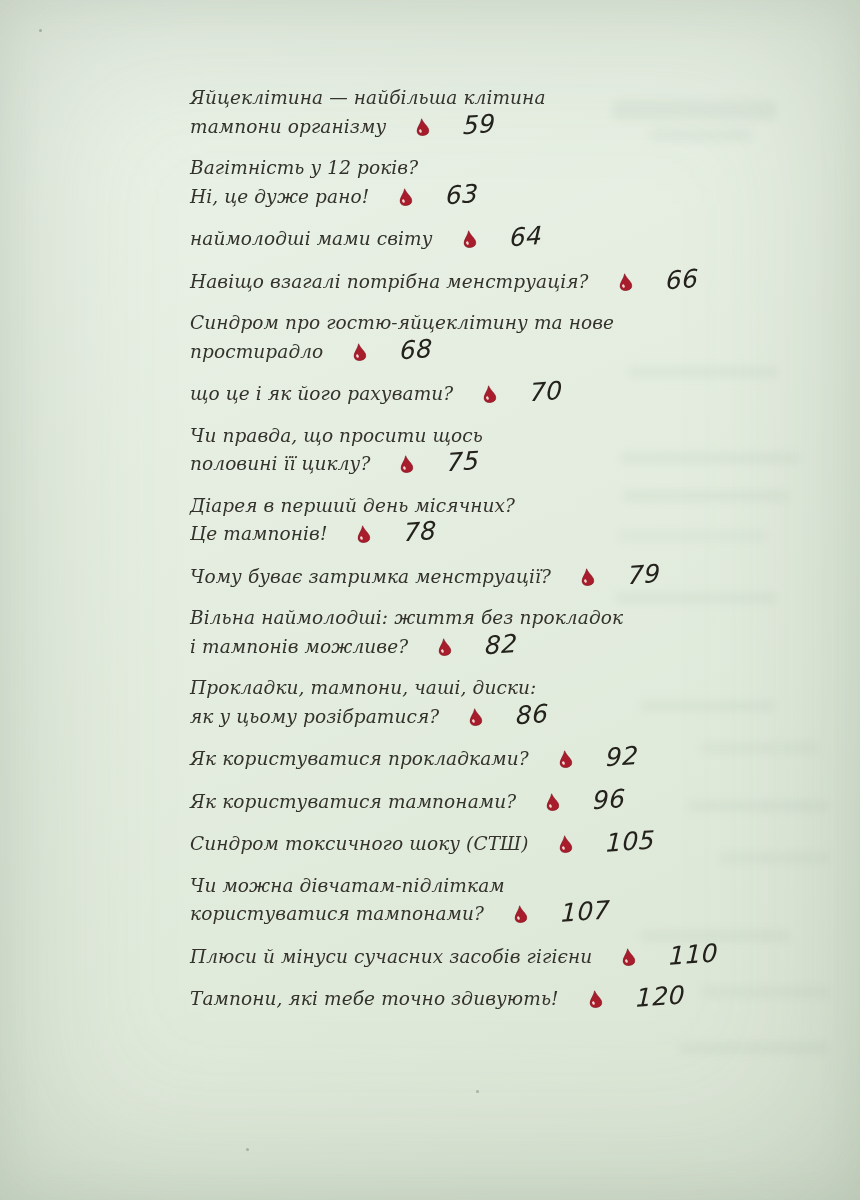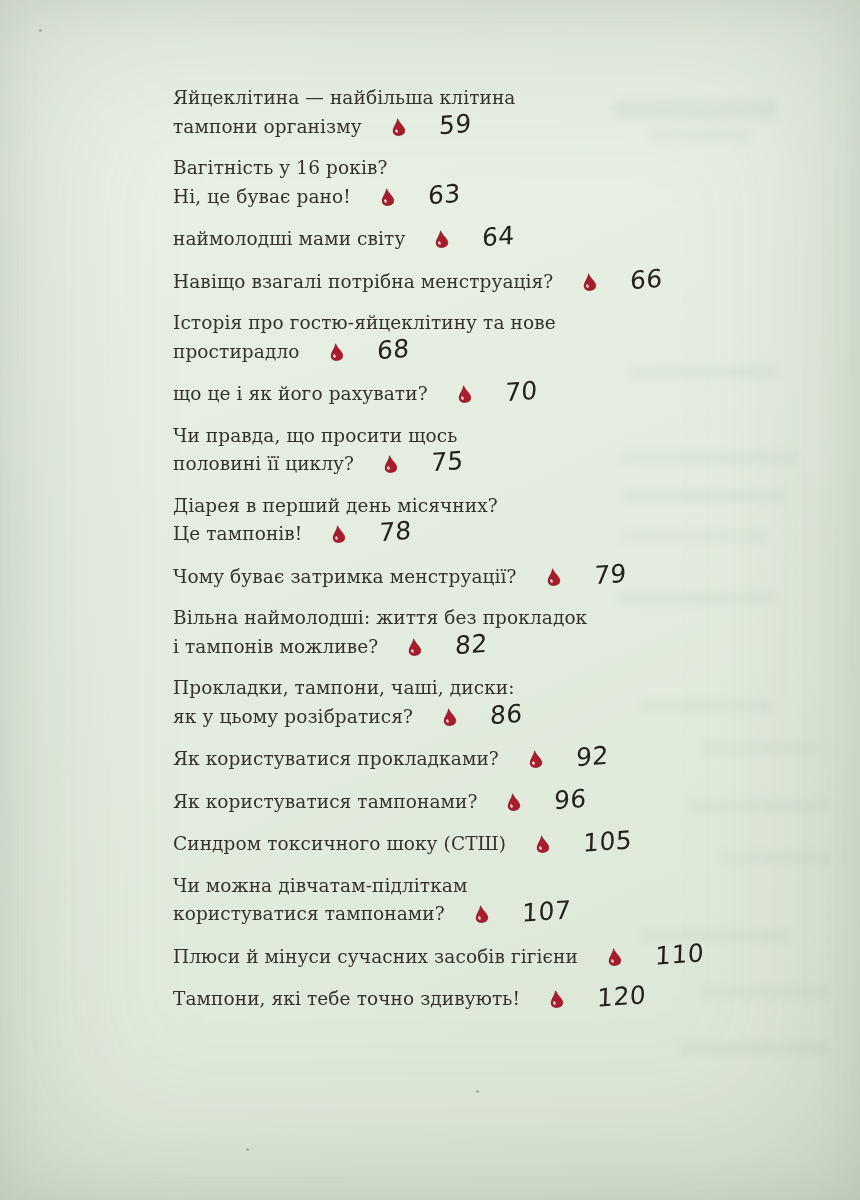--- a/index.html
+++ b/index.html
@@ -39,23 +39,24 @@
   .speck {
     position: absolute;
     width: 3px;
     height: 3px;
     border-radius: 50%;
     background: #8a937f;
     opacity: 0.6;
   }
   .toc {
     position: absolute;
-    left: 173px;
+    left: 190px;
     top: 84px;
     width: 620px;
+    font-style: italic;
   }
   .entry { margin-bottom: 14px; }
   .line {
     font-family: "DejaVu Serif", serif;
     font-size: 18.5px;
     line-height: 27.5px;
     color: var(--text, #33322b);
     letter-spacing: 0.1px;
     white-space: nowrap;
   }
@@ -110,23 +111,23 @@
     <div class="entry">
     <div class="line">Яйцеклітина — найбільша клітина</div>
       <div class="line lastline">
       <span class="line-text">тампони організму</span><span class="drop"><svg viewBox="0 0 22 30" xmlns="http://www.w3.org/2000/svg">
             <path d="M11 1 C 12.5 8 21 15.5 21 21.5 C 21 26.5 16.5 29.5 11 29.5 C 5.5 29.5 1 26.5 1 21.5 C 1 15.5 9.5 8 11 1 Z"></path>
             <ellipse cx="6.8" cy="21.5" rx="2.1" ry="3.1" fill="#f5efe8" opacity="0.9" transform="rotate(-18 6.8 21.5)"></ellipse>
           </svg></span><span class="pagenum">59</span>
     </div>
   </div>
     <div class="entry">
-    <div class="line">Вагітність у 16 років?</div>
-      <div class="line lastline">
-      <span class="line-text">Ні, це буває рано!</span><span class="drop"><svg viewBox="0 0 22 30" xmlns="http://www.w3.org/2000/svg">
+    <div class="line">Вагітність у 12 років?</div>
+      <div class="line lastline">
+      <span class="line-text">Ні, це дуже рано!</span><span class="drop"><svg viewBox="0 0 22 30" xmlns="http://www.w3.org/2000/svg">
             <path d="M11 1 C 12.5 8 21 15.5 21 21.5 C 21 26.5 16.5 29.5 11 29.5 C 5.5 29.5 1 26.5 1 21.5 C 1 15.5 9.5 8 11 1 Z"></path>
             <ellipse cx="6.8" cy="21.5" rx="2.1" ry="3.1" fill="#f5efe8" opacity="0.9" transform="rotate(-18 6.8 21.5)"></ellipse>
           </svg></span><span class="pagenum">63</span>
     </div>
   </div>
     <div class="entry">
       <div class="line lastline">
       <span class="line-text">наймолодші мами світу</span><span class="drop"><svg viewBox="0 0 22 30" xmlns="http://www.w3.org/2000/svg">
             <path d="M11 1 C 12.5 8 21 15.5 21 21.5 C 21 26.5 16.5 29.5 11 29.5 C 5.5 29.5 1 26.5 1 21.5 C 1 15.5 9.5 8 11 1 Z"></path>
             <ellipse cx="6.8" cy="21.5" rx="2.1" ry="3.1" fill="#f5efe8" opacity="0.9" transform="rotate(-18 6.8 21.5)"></ellipse>
@@ -135,21 +136,21 @@
   </div>
     <div class="entry">
     <div class="line lastline">
       <span class="line-text">Навіщо взагалі потрібна менструація?</span><span class="drop"><svg viewBox="0 0 22 30" xmlns="http://www.w3.org/2000/svg">
             <path d="M11 1 C 12.5 8 21 15.5 21 21.5 C 21 26.5 16.5 29.5 11 29.5 C 5.5 29.5 1 26.5 1 21.5 C 1 15.5 9.5 8 11 1 Z"></path>
             <ellipse cx="6.8" cy="21.5" rx="2.1" ry="3.1" fill="#f5efe8" opacity="0.9" transform="rotate(-18 6.8 21.5)"></ellipse>
           </svg></span><span class="pagenum">66</span>
     </div>
   </div>
     <div class="entry">
-    <div class="line">Історія про гостю-яйцеклітину та нове</div>
+    <div class="line">Синдром про гостю-яйцеклітину та нове</div>
       <div class="line lastline">
       <span class="line-text">простирадло</span><span class="drop"><svg viewBox="0 0 22 30" xmlns="http://www.w3.org/2000/svg">
             <path d="M11 1 C 12.5 8 21 15.5 21 21.5 C 21 26.5 16.5 29.5 11 29.5 C 5.5 29.5 1 26.5 1 21.5 C 1 15.5 9.5 8 11 1 Z"></path>
             <ellipse cx="6.8" cy="21.5" rx="2.1" ry="3.1" fill="#f5efe8" opacity="0.9" transform="rotate(-18 6.8 21.5)"></ellipse>
           </svg></span><span class="pagenum">68</span>
     </div>
   </div>
     <div class="entry">
       <div class="line lastline">
       <span class="line-text">що це і як його рахувати?</span><span class="drop"><svg viewBox="0 0 22 30" xmlns="http://www.w3.org/2000/svg">

